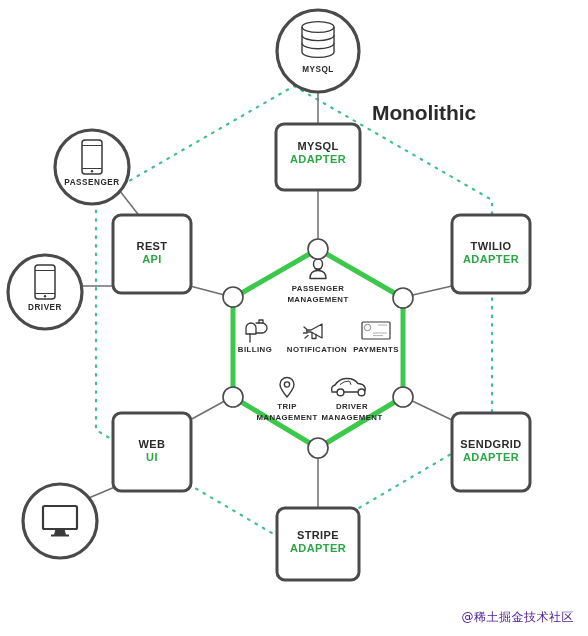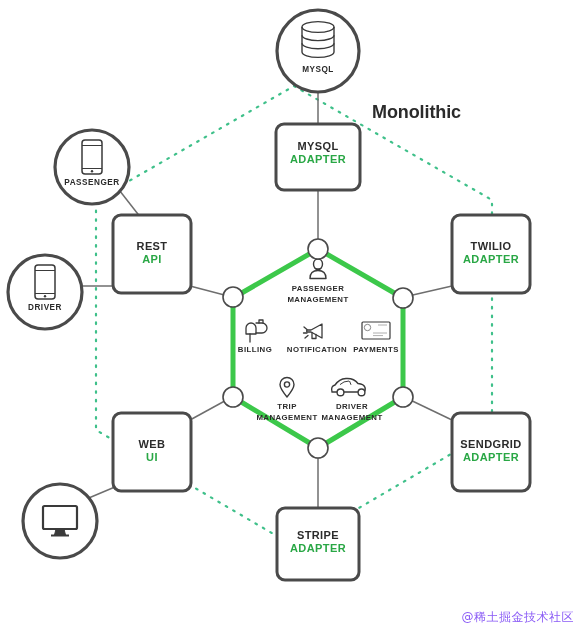--- a/index.html
+++ b/index.html
@@ -20,31 +20,31 @@
   #diagram-svg {
     position: absolute;
     left: 0;
     top: 0;
   }
   .watermark {
     position: absolute;
     right: 14px;
     bottom: 10px;
     font-size: 12px;
-    color: #8b5cf6;
+    color: #4c1d95;
     letter-spacing: 0.5px;
     font-family: "DejaVu Sans", sans-serif;
     user-select: none;
     margin-top: 16px;
   }
   .title-block {
     position: absolute;
     left: 372px;
     top: 104px;
-    font-size: 18px;
+    font-size: 21px;
     font-weight: bold;
     color: #2b2b2b;
     line-height: 17px;
     letter-spacing: -0.1px;
   }
   text {
     font-family: "Liberation Sans", sans-serif;
   }
   .node-label-dark {
     font-size: 11px;

